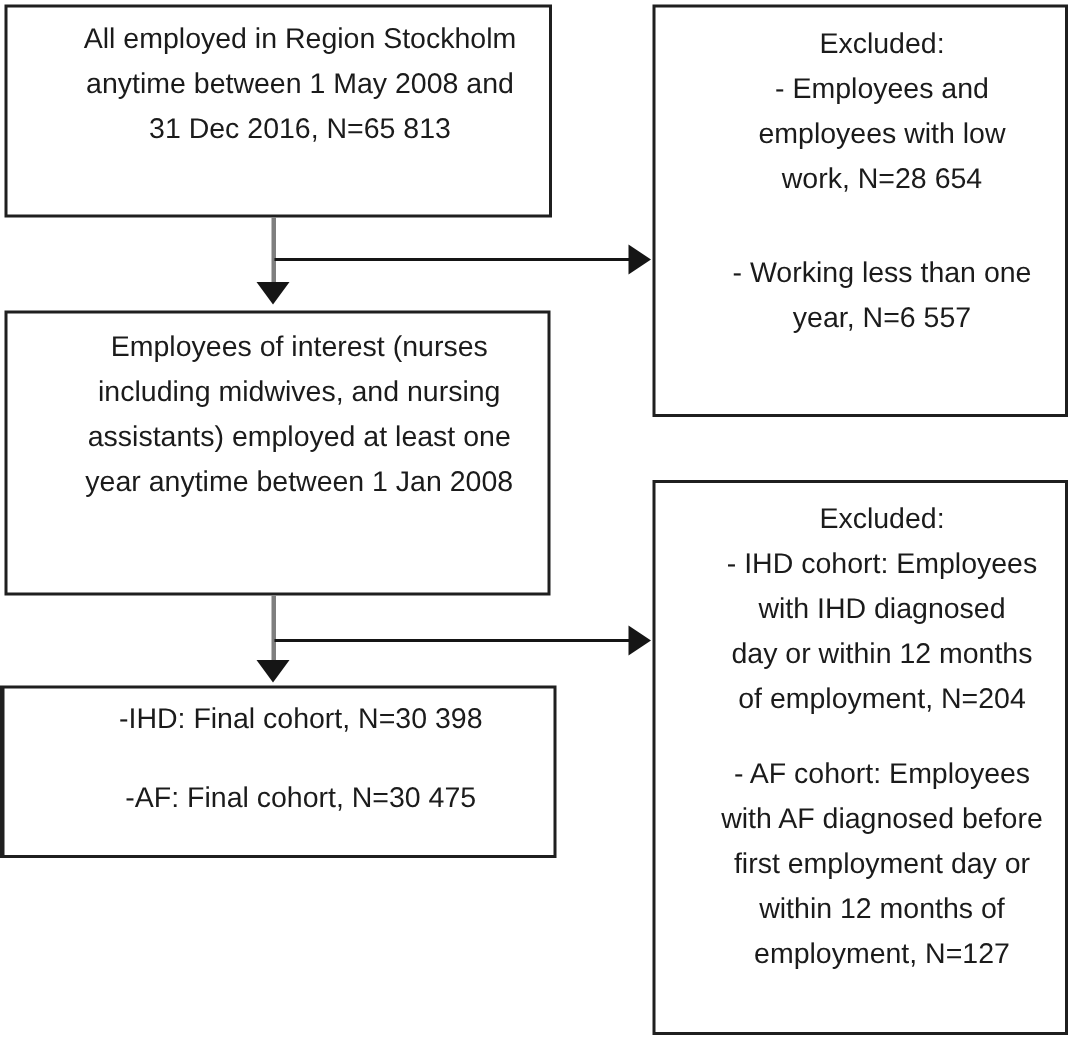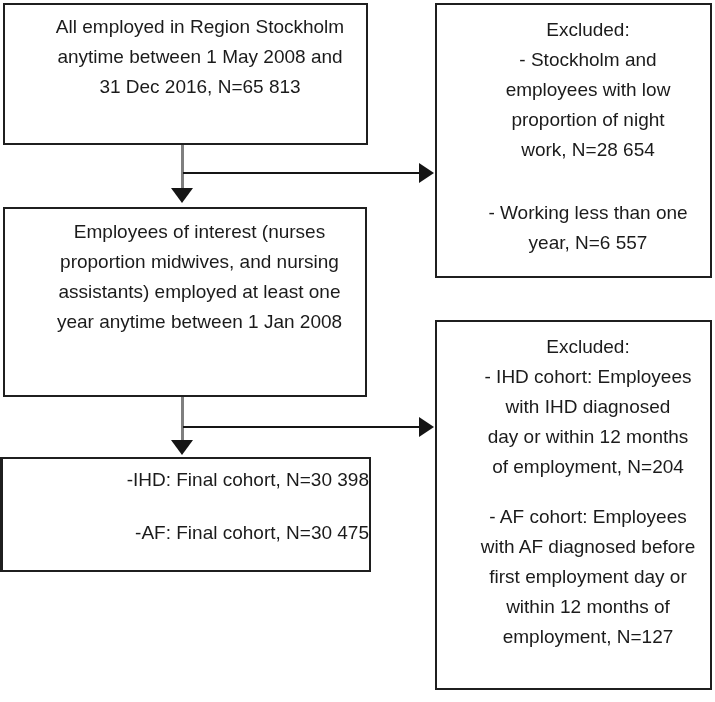--- a/index.html
+++ b/index.html
@@ -35,48 +35,47 @@
   .arrow-right{
     position:absolute;width:0;height:0;
     border-top:10px solid transparent;
     border-bottom:10px solid transparent;
     border-left:15px solid #151515;
   }
   
   .box-source{left:3px;top:3px;width:365px;height:142px;padding-top:7px;}
   .box-excluded-top{left:435px;top:3px;width:277px;height:275px;padding-top:10px;}
   .box-cohort{left:3px;top:207px;width:364px;height:190px;padding-top:8px;}
-  .box-final{left:0px;top:457px;width:371px;height:115px;padding-top:6px;border-left-width:3px;text-align:right;}
+  .box-final{left:0px;top:457px;width:371px;height:115px;padding-top:6px;border-left-width:3px;}
   .box-excluded-bottom{left:435px;top:320px;width:277px;height:370px;padding-top:10px;}
 </style>
 </head>
 <body>
 
 <div class="canvas">
 
   <div class="box box-source">
     <div class="line">All employed in Region Stockholm</div>
     <div class="line">anytime between 1 May 2008 and</div>
     <div class="line">31 Dec 2016, N=65 813</div>
   </div>
 
   <div class="box box-excluded-top">
     <div class="line">Excluded:</div>
-    <div class="line">- Stockholm and</div>
+    <div class="line">- Employees and</div>
     <div class="line">employees with low</div>
-    <div class="line">proportion of night</div>
     <div class="line">work, N=28 654</div>
     <div class="line sp sp33"></div>
     <div class="line">- Working less than one</div>
     <div class="line">year, N=6 557</div>
   </div>
 
   <div class="box box-cohort">
     <div class="line">Employees of interest (nurses</div>
-    <div class="line">proportion midwives, and nursing</div>
+    <div class="line">including midwives, and nursing</div>
     <div class="line">assistants) employed at least one</div>
     <div class="line">year anytime between 1 Jan 2008</div>
   </div>
 
   <div class="box box-final">
     <div class="line">-IHD: Final cohort, N=30 398</div>
     <div class="line sp sp23"></div>
     <div class="line">-AF: Final cohort, N=30 475</div>
   </div>
 

